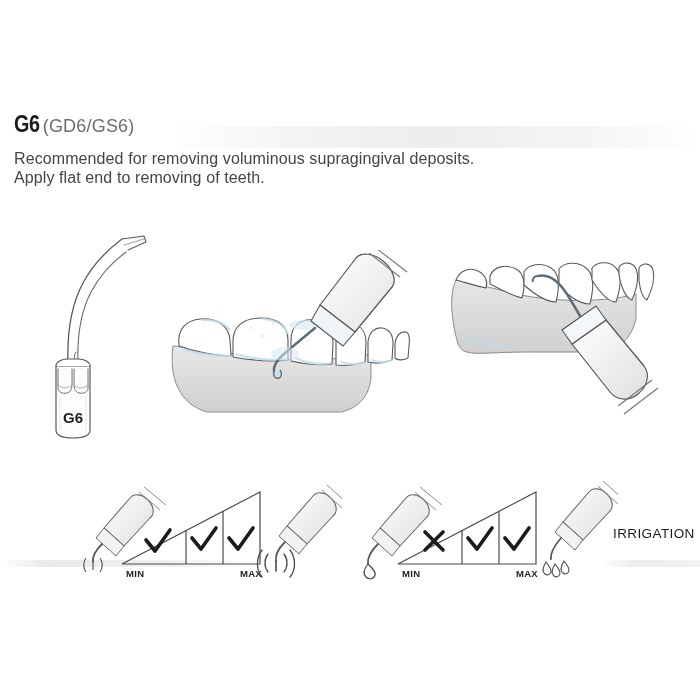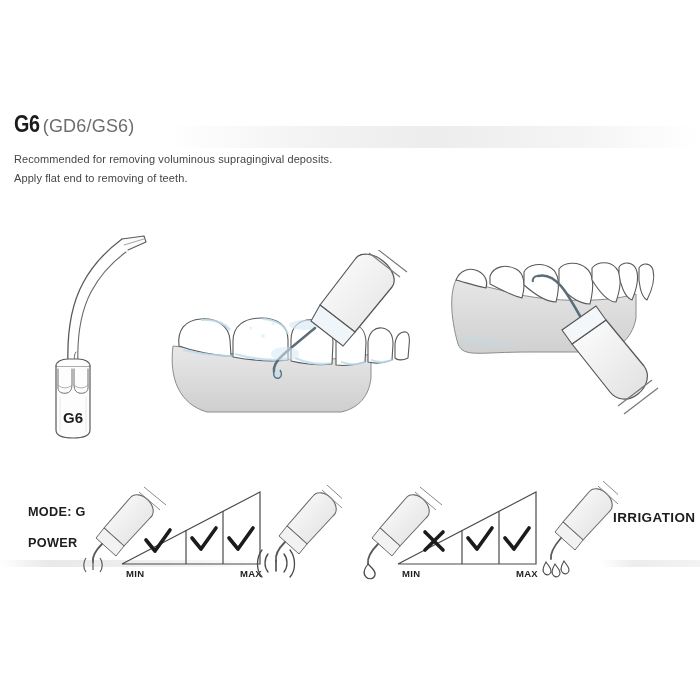--- a/index.html
+++ b/index.html
@@ -26,21 +26,21 @@
     color:#1b1b1b;
     transform:scaleX(.86);transform-origin:left center;display:inline-block;
     vertical-align:baseline;
   }
   .code-alt{
     font-size:18px;color:#6d6d6d;font-weight:400;letter-spacing:.2px;
     display:inline-block;vertical-align:baseline;margin-left:-1px;
   }
   .desc{
     position:absolute;left:14px;top:150px;width:660px;
-    font-size:11px;line-height:18.5px;color:#454545;letter-spacing:.1px;
+    font-size:16px;line-height:18.5px;color:#454545;letter-spacing:.1px;
   }
   .desc div{white-space:nowrap;}
 
   
   .illus{position:absolute;left:0;top:225px;width:700px;height:225px;}
   .ill-tip{position:absolute;left:34px;top:0;width:120px;height:215px;}
   .ill-mid{position:absolute;left:145px;top:25px;width:265px;height:190px;}
   .ill-right{position:absolute;left:420px;top:15px;width:265px;height:200px;}
   .illus svg{display:block;width:100%;height:100%;}
 
@@ -54,22 +54,22 @@
     position:absolute;left:600px;top:82px;width:100px;height:7px;
     background:linear-gradient(to right,#ffffff 0%,#ececec 35%,#f3f3f3 100%);
   }
   .labels{position:absolute;left:28px;top:26px;}
   .labels div{
     font-weight:bold;font-size:13.5px;letter-spacing:.3px;color:#1d1d1d;
     transform:scaleX(.94);transform-origin:left center;
   }
   .lbl-mode{margin-bottom:16px;}
   .irrig-label{
-    position:absolute;left:613px;top:32px;
-    font-weight:bold;font-size:13.5px;letter-spacing:.4px;color:#1d1d1d;
+    position:absolute;left:613px;top:48px;
+    font-weight:normal;font-size:13.5px;letter-spacing:.4px;color:#1d1d1d;
     white-space:nowrap;
   }
   .grp{position:absolute;top:0;height:110px;text-decoration:underline;}
   .grp-power{left:82px;width:260px;}
   .grp-irrig{left:358px;width:260px;}
   .grp svg{display:block;}
   .tick-text{
     font-family:"Liberation Sans","DejaVu Sans",sans-serif;
     font-weight:bold;font-size:9.5px;fill:#1d1d1d;letter-spacing:.3px;
   }
@@ -227,24 +227,20 @@
         </g>
       </svg>
     </div>
   </div>
 
   <div class="settings">
 
     <div class="band-left"></div>
     <div class="band-right"></div>
 
-    <div class="labels">
-      <div class="lbl-mode">MODE: G</div>
-      <div class="lbl-power">POWER</div>
-    </div>
 
     <div class="grp grp-power">
       <svg viewBox="0 0 260 110" width="260" height="110" xmlns="http://www.w3.org/2000/svg">
         <defs>
           <linearGradient id="hp3" x1="0" y1="0" x2="1" y2="1">
             <stop offset="0" stop-color="#ffffff"></stop>
             <stop offset="1" stop-color="#dedede"></stop>
           </linearGradient>
         </defs>
 

